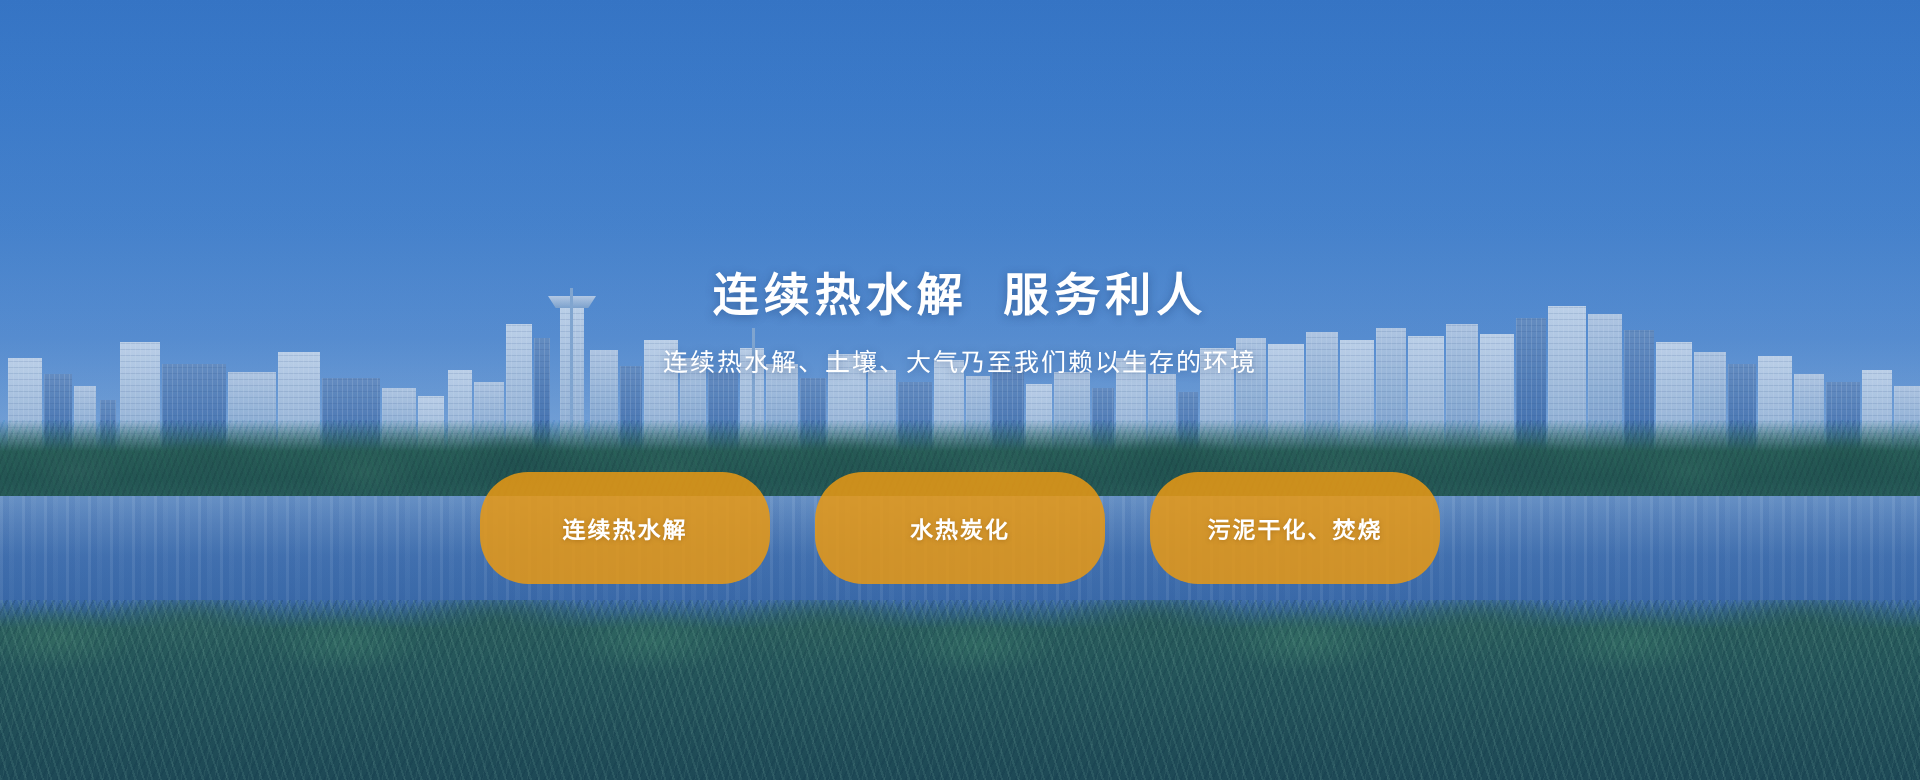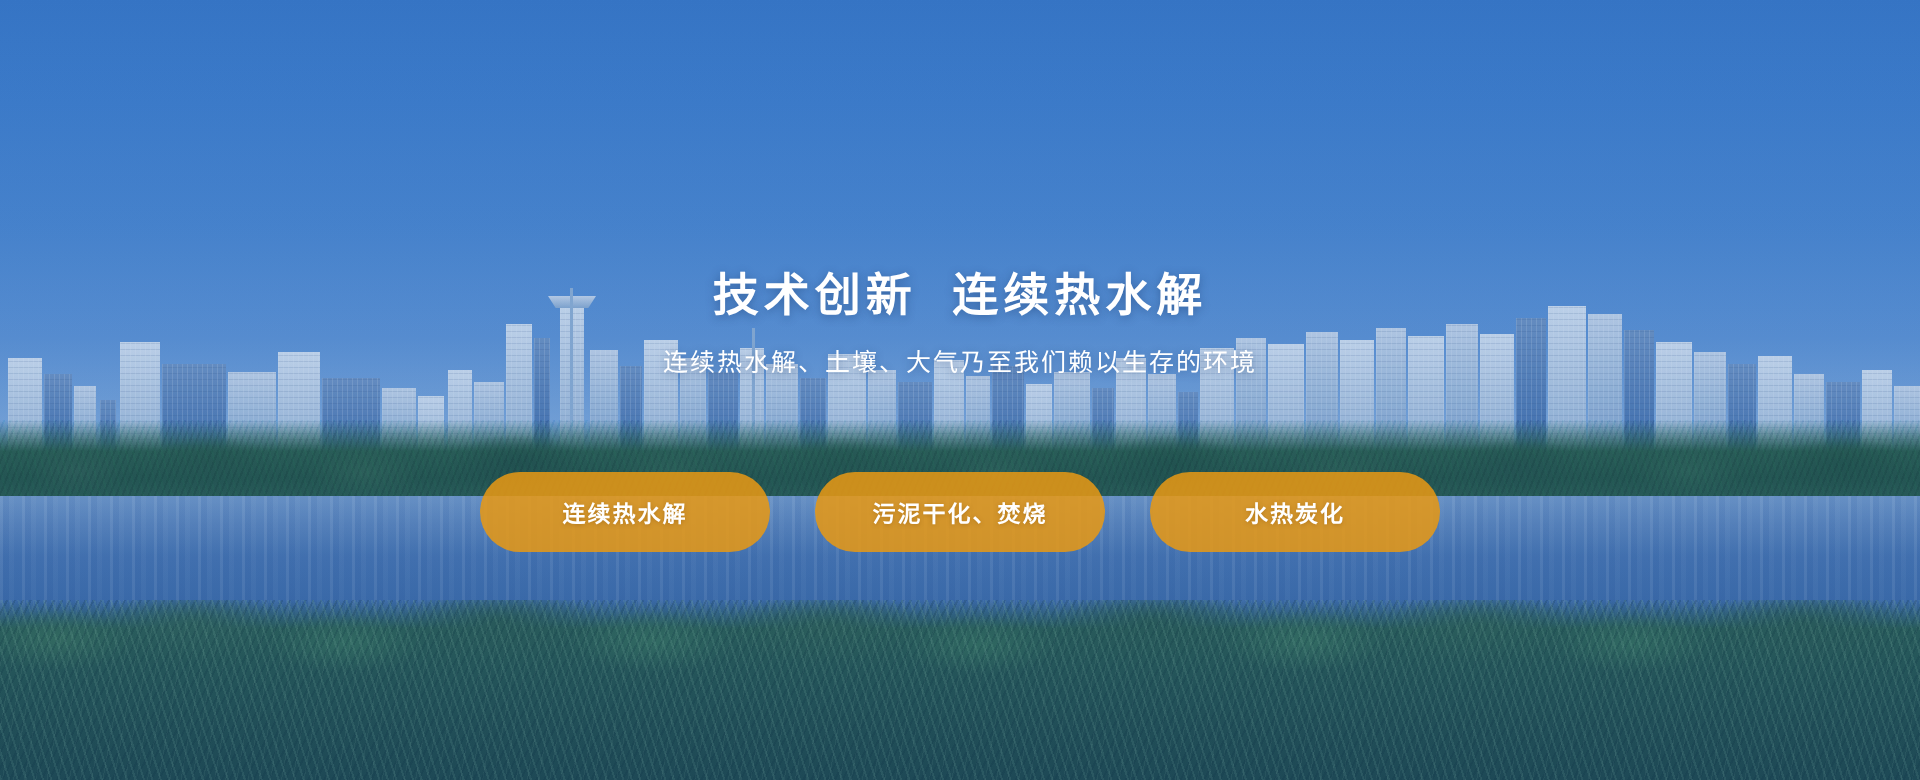--- a/index.html
+++ b/index.html
@@ -194,21 +194,21 @@
   .pillrow {
     position:absolute;
     left:0; top:472px;
     width:1920px;
     display:flex;
     justify-content:center;
     gap:45px;
   }
   .pill {
     width:290px;
-    height:80px;
+    height:112px;
     border-radius:48px;
     background:rgba(232,153,20,.86);
     display:flex;
     align-items:center;
     justify-content:center;
     cursor:pointer;
     border:none;
     outline:none;
   }
   .pill-label {
@@ -310,29 +310,29 @@
     <div class="water-refl"></div>
   </div>
 
   <div class="foreground">
     <div class="foreground-tex"></div>
   </div>
 
   <div class="tint"></div>
 
   <div class="copy">
-    <h1 class="headline">技术创新  连续热水解</h1>
+    <h1 class="headline">连续热水解  服务利人</h1>
     <p class="subline">连续热水解、土壤、大气乃至我们赖以生存的环境</p>
   </div>
 
   <div class="pillrow">
     <div class="pill">
       <span class="pill-label">连续热水解</span>
     </div>
     <div class="pill">
+      <span class="pill-label">水热炭化</span>
+    </div>
+    <div class="pill">
       <span class="pill-label">污泥干化、焚烧</span>
     </div>
-    <div class="pill">
-      <span class="pill-label">水热炭化</span>
-    </div>
   </div>
 
 </div>
 
 </body></html>

